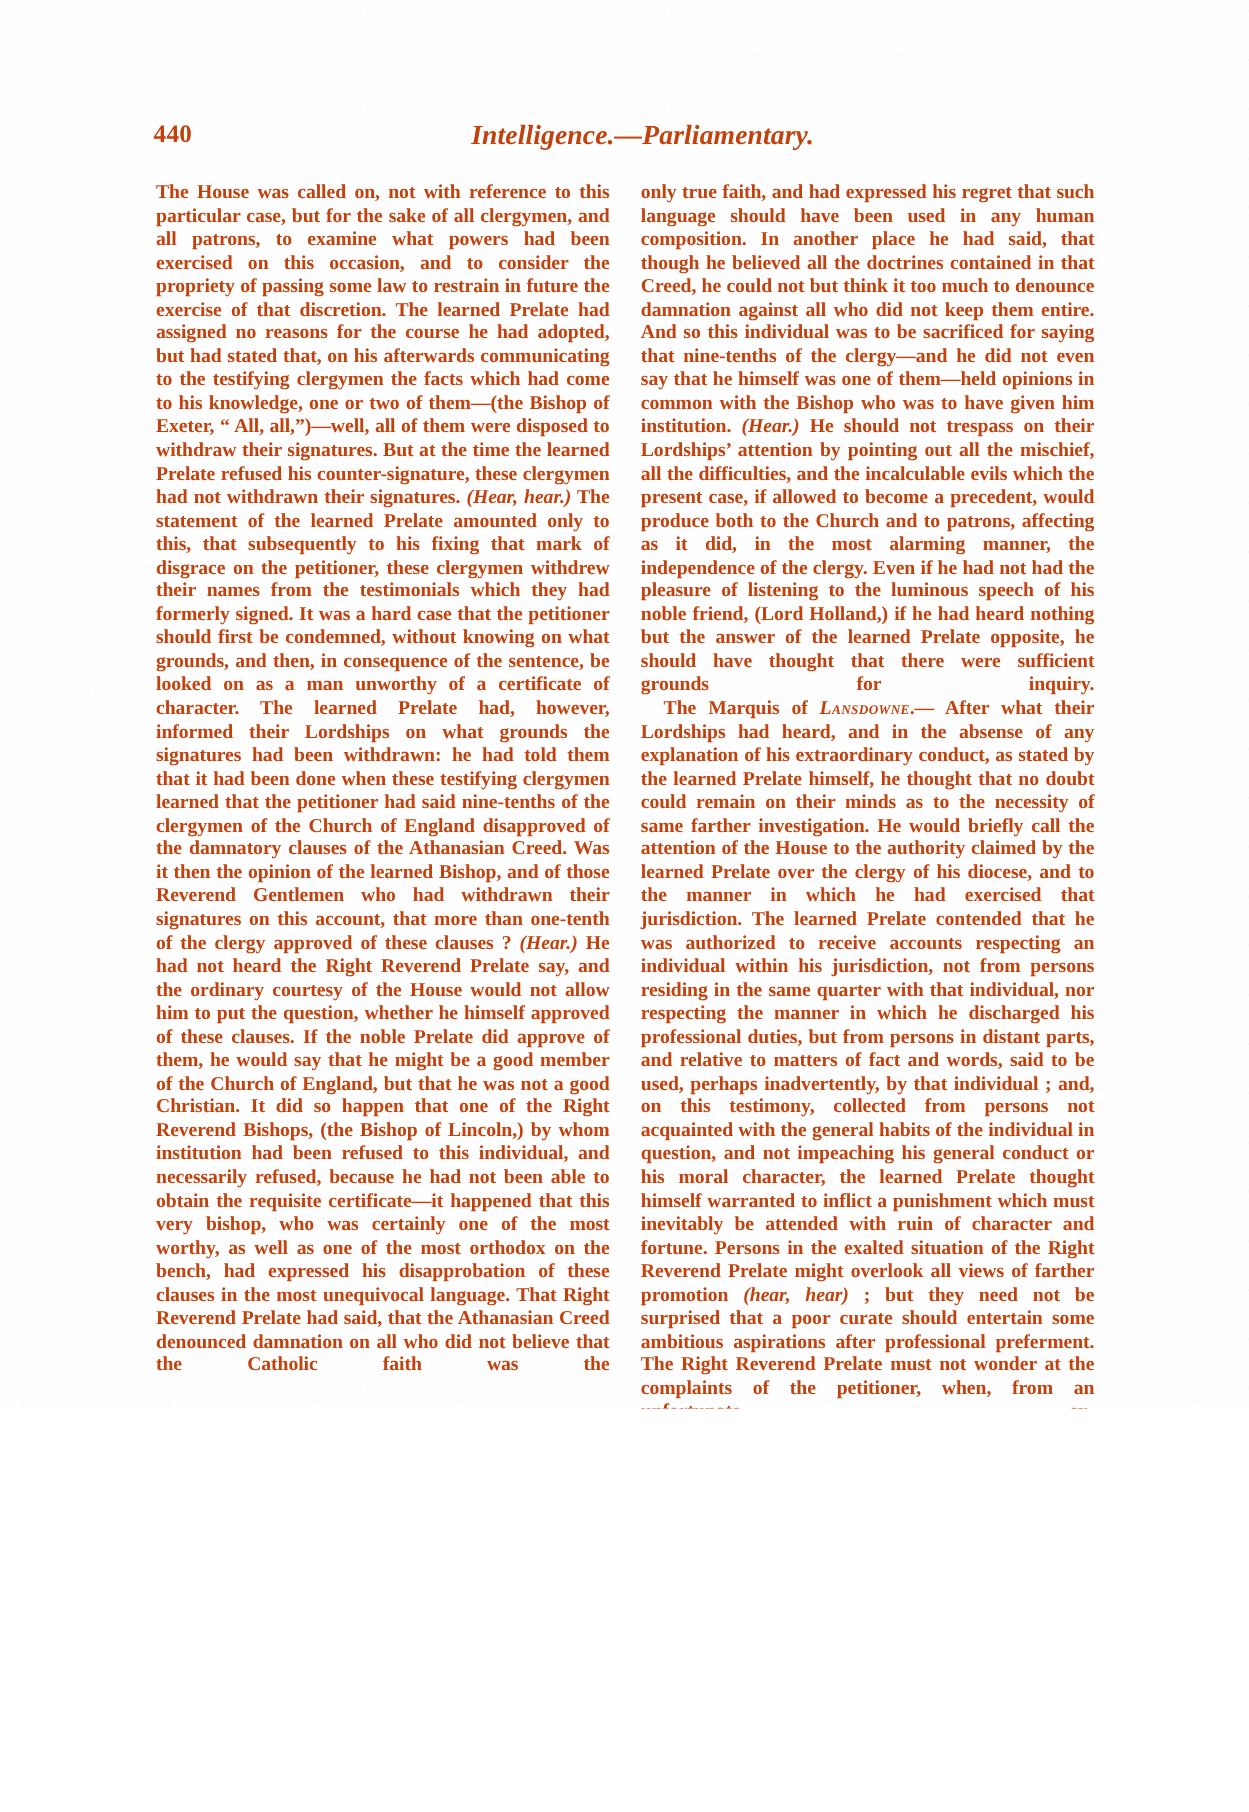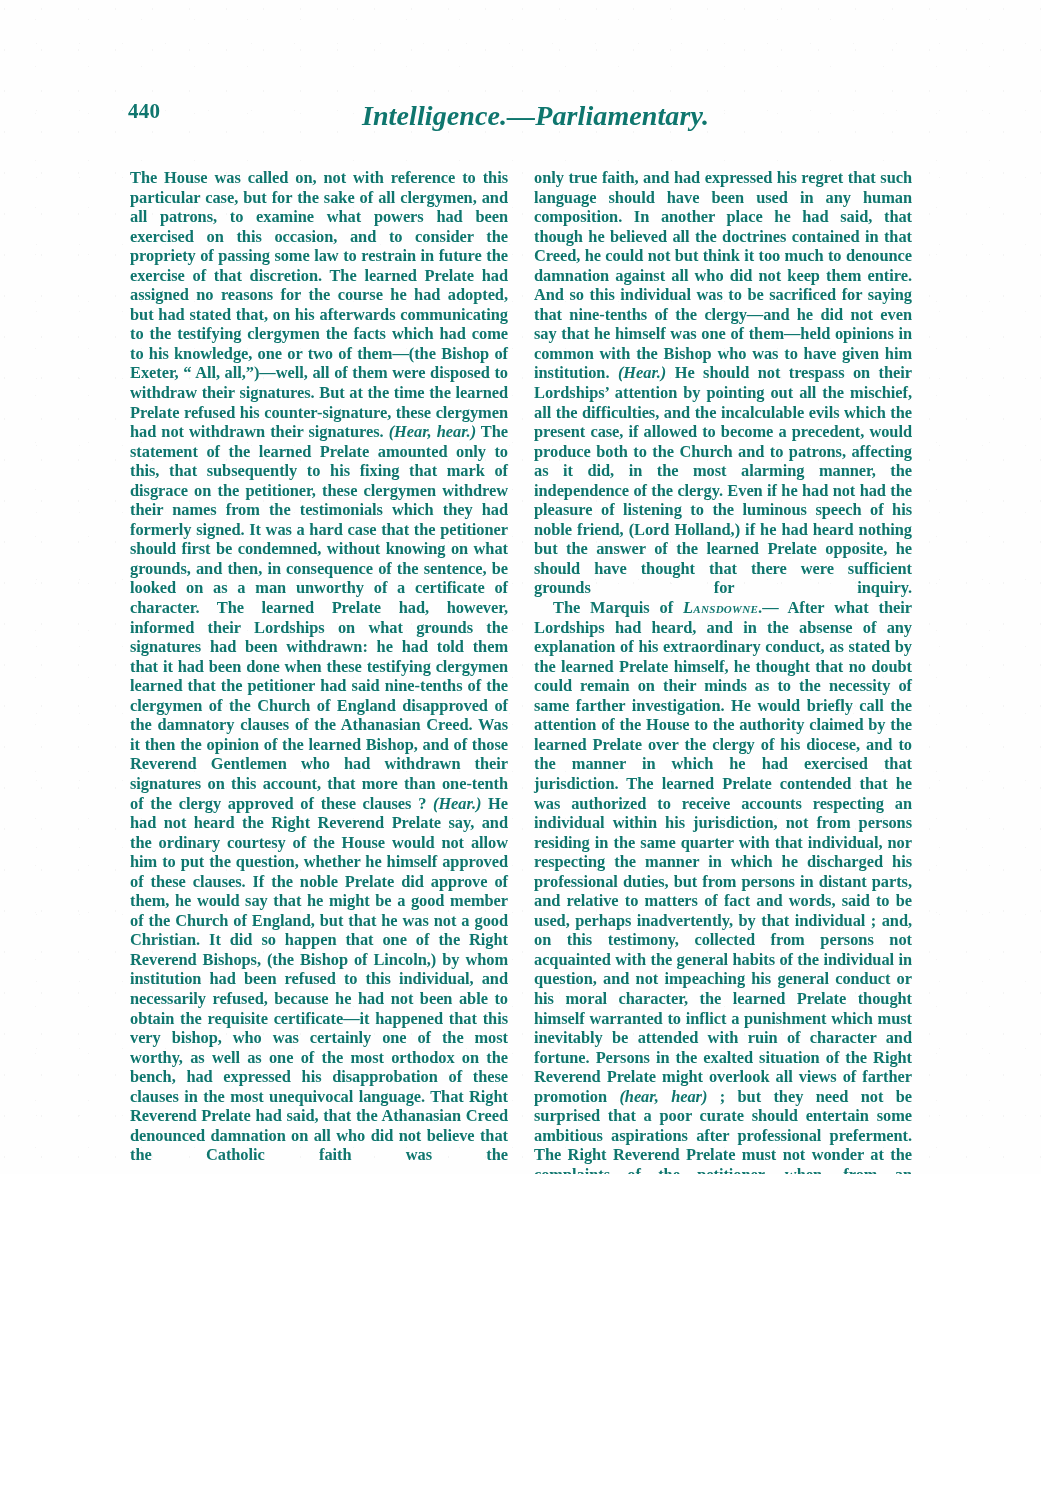--- a/index.html
+++ b/index.html
@@ -7,21 +7,21 @@
     padding: 0;
     background: #ffffff;
   }
   .page {
     position: relative;
     width: 1041px;
     height: 1174px;
     background: #fefefe;
     overflow: hidden;
     font-family: "Liberation Serif", "DejaVu Serif", serif;
-    color: #0f766e;
+    color: #c2410c;
   }
 
   
   .header {
     position: absolute;
     left: 128px;
     top: 99px;
     width: 785px;
     height: 30px;
   }
@@ -33,21 +33,21 @@
     font-weight: bold;
     letter-spacing: 0.2px;
     font-family: "Liberation Serif", "DejaVu Serif", serif;
   }
   .runhead {
     position: absolute;
     left: 0;
     top: 1px;
     width: 785px;
     text-align: center;
-    font-size: 28px;
+    font-size: 23px;
     font-weight: bold;
     font-style: italic;
     letter-spacing: 0.1px;
     padding-left: 30px;
     box-sizing: border-box;
   }
 
   
   .body-cols {
     position: absolute;
@@ -62,21 +62,20 @@
     width: 378px;
     font-size: 16.4px;
     font-weight: bold;
     line-height: 19.55px;
     text-align: justify;
     text-justify: inter-word;
     -webkit-hyphens: none;
     hyphens: none;
     letter-spacing: -0.05px;
     word-spacing: 0.2px;
-    margin-top: 18px;
   }
   .col-left  { left: 0; }
   .col-right { left: 404px; }
 
   .col p {
     margin: 0;
     text-indent: 0;
   }
   .col p.indent {
     text-indent: 19px;

